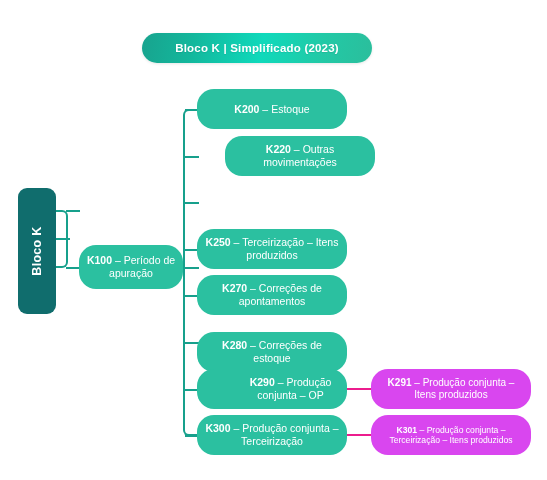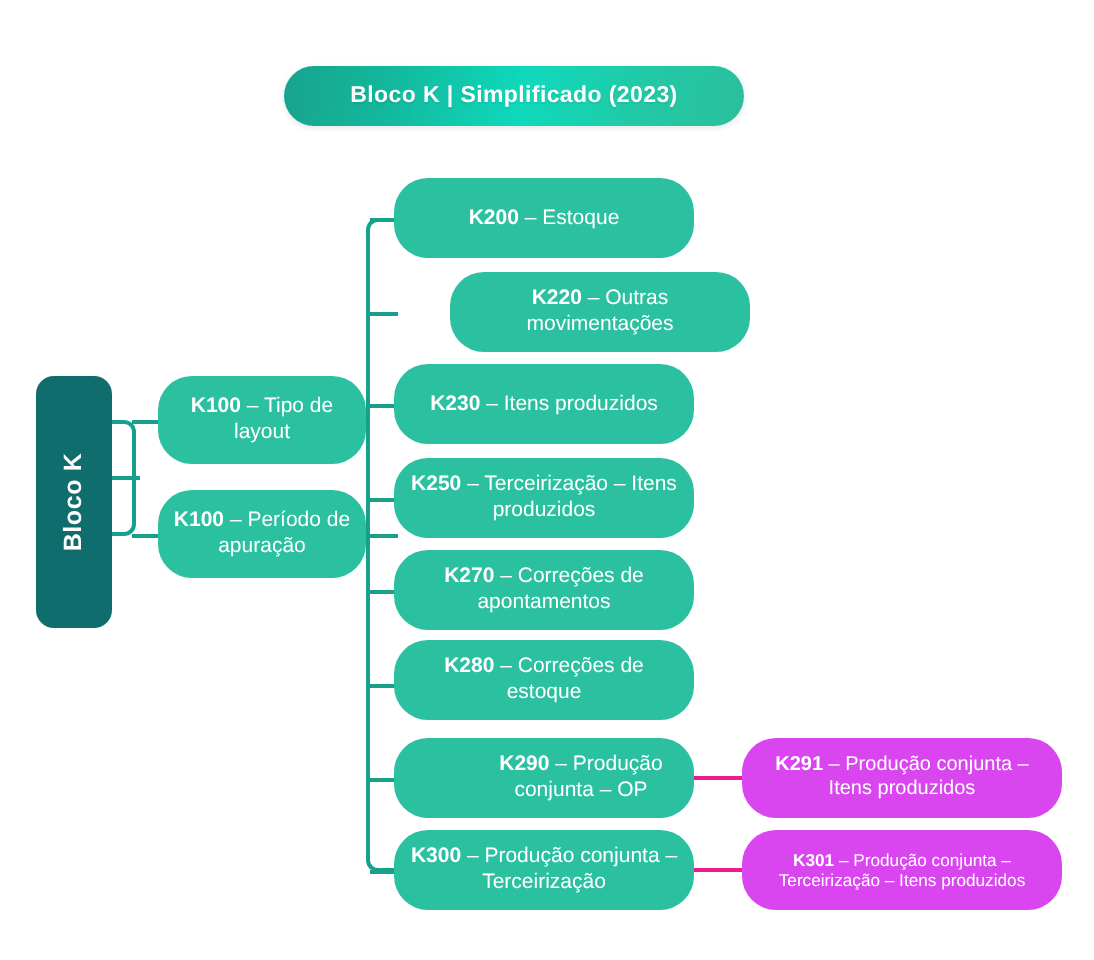--- a/index.html
+++ b/index.html
@@ -167,23 +167,20 @@
 
   <div class="root-node">
     <span class="root-label">Bloco K</span>
   </div>
 
   <div class="conn h" style="left:56px; top:238px; width:14px;"></div>
   <div class="k100-bracket"></div>
   <div class="conn h" style="left:66px; top:210px; width:14px;"></div>
   <div class="conn h" style="left:66px; top:267px; width:14px;"></div>
 
-  <div class="node teal lvl1" style="left:79px; top:188px;">
-    <span class="node-text"><span class="code">K100</span><span> – Tipo de layout</span></span>
-  </div>
 
   <div class="node teal lvl1" style="left:79px; top:245px;">
     <span class="node-text"><span class="code">K100</span><span> – Período de apuração</span></span>
   </div>
 
   <div class="conn h" style="left:183px; top:267px; width:16px;"></div>
 
   <div class="trunk"></div>
 
   <div class="conn h" style="left:185px; top:109px; width:14px;"></div>
@@ -196,33 +193,30 @@
   <div class="conn h" style="left:185px; top:435px; width:14px;"></div>
 
   <div class="node teal lvl2" style="top:89px;">
     <span class="node-text"><span class="code">K200</span><span> – Estoque</span></span>
   </div>
 
   <div class="node teal lvl2" style="top:136px;margin-left:28px;">
     <span class="node-text"><span class="code">K220</span><span> – Outras movimentações</span></span>
   </div>
 
-  <div class="node teal lvl2" style="top:182px;">
-    <span class="node-text"><span class="code">K230</span><span> – Itens produzidos</span></span>
-  </div>
 
   <div class="node teal lvl2" style="top:229px;">
     <span class="node-text"><span class="code">K250</span><span> – Terceirização – Itens produzidos</span></span>
   </div>
 
   <div class="node teal lvl2" style="top:275px;">
     <span class="node-text"><span class="code">K270</span><span> – Correções de apontamentos</span></span>
   </div>
 
-  <div class="node teal lvl2" style="top:320px;">
+  <div class="node teal lvl2" style="top:332px;">
     <span class="node-text"><span class="code">K280</span><span> – Correções de estoque</span></span>
   </div>
 
   <div class="node teal lvl2" style="top:369px;padding-left:43px;">
     <span class="node-text"><span class="code">K290</span><span> – Produção conjunta – OP</span></span>
   </div>
 
   <div class="node teal lvl2" style="top:415px;">
     <span class="node-text"><span class="code">K300</span><span> – Produção conjunta – Terceirização</span></span>
   </div>

